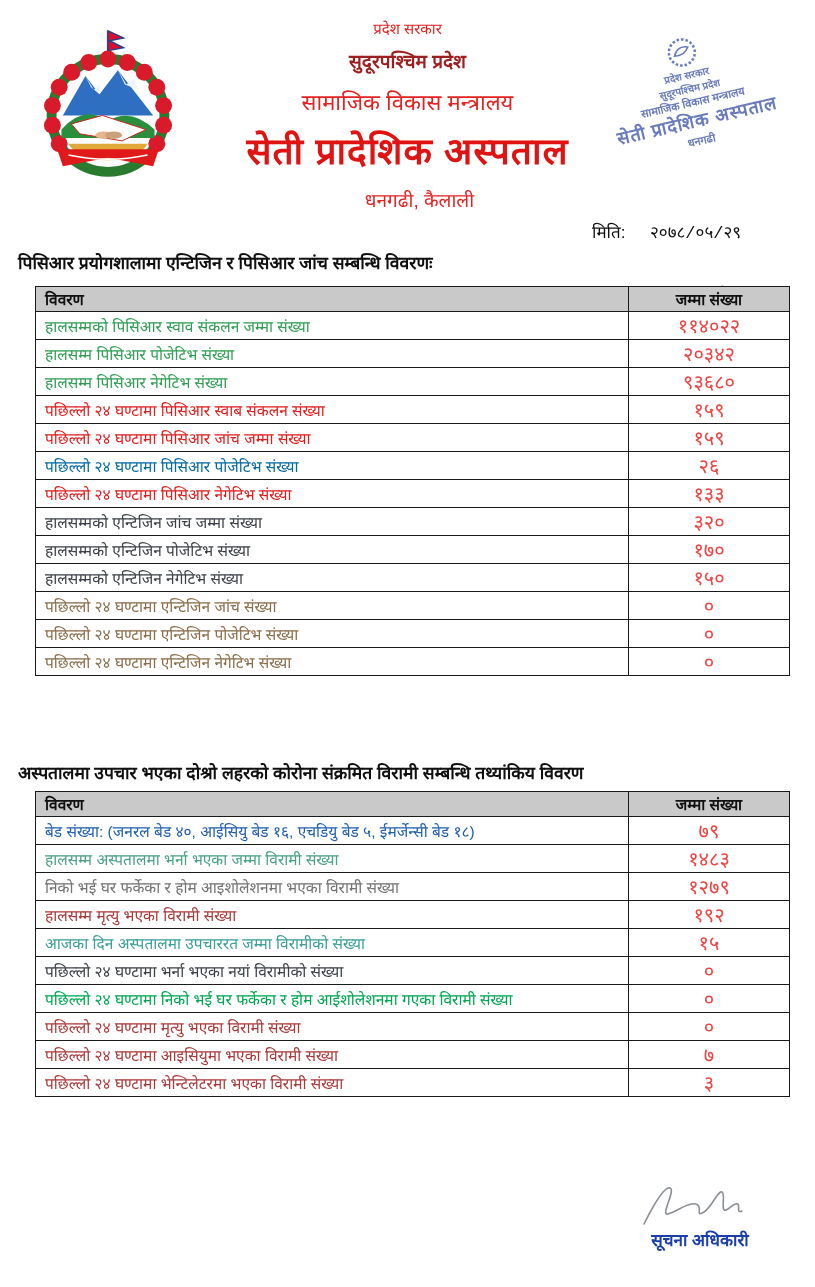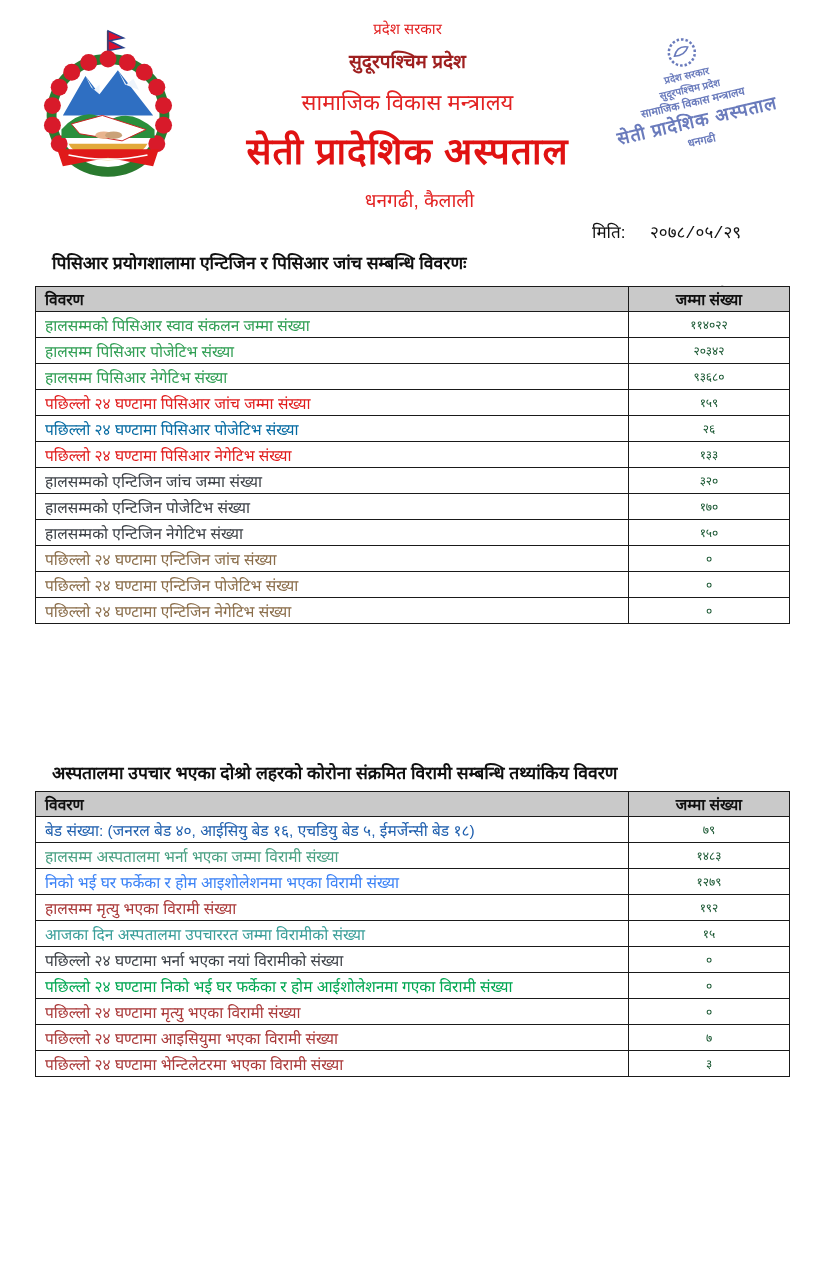--- a/index.html
+++ b/index.html
@@ -30,34 +30,34 @@
   .st-l3{font-size:11px;font-weight:bold;line-height:1.35;}
   .st-l4{font-size:18px;font-weight:bold;line-height:1.3;letter-spacing:1px;}
   .st-l5{font-size:11px;font-weight:bold;}
 
   .datetime{position:absolute;left:592px;top:180px;width:215px;font-size:17px;color:#111;}
   .dt-row{display:flex;margin-bottom:10px;margin-top:40px;}
   .dt-label{width:58px;}
   .dt-value{font-family:Liberation Mono, monospace;}
 
   
-  .tbl-title{position:absolute;left:52px;font-size:17.5px;font-weight:bold;color:#101010;}
+  .tbl-title{position:absolute;left:18px;font-size:17.5px;font-weight:bold;color:#101010;}
   #t1-title{top:250px;}
   #t2-title{top:760px;}
 
   table{border-collapse:collapse;position:absolute;left:35px;width:754px;table-layout:fixed;}
   #table1{top:286px;}
   #table2{top:791px;}
   th,td{border:1.4px solid #1a1a1a;padding:0 9px;font-size:15.5px;vertical-align:middle;}
   th{background:#c9c9c9;text-align:left;font-weight:bold;color:#101010;height:24px;}
   th.h-val{text-align:center;}
   td{height:25px;}
   col.c1{width:593px;}
   col.c2{width:161px;}
-  .c-value{text-align:center;color:#14532d;font-family:"Liberation Serif","DejaVu Serif",serif;font-size:12px;}
+  .c-value{text-align:center;color:#ef4444;font-family:"Liberation Serif","DejaVu Serif",serif;font-size:20px;}
 
   
   .sign{position:absolute;left:615px;top:1178px;width:170px;text-align:center;}
   .sign-label{color:#1b3faa;font-weight:bold;font-size:17px;margin-top:-6px;}
 </style>
 </head>
 <body>
 
 <div class="page">
 
@@ -146,20 +146,24 @@
         </tr>
         <tr>
           <td class="c-label" style="color: rgb(47, 158, 83);">हालसम्म पिसिआर पोजेटिभ संख्या</td>
           <td class="c-value">२०३४२</td>
         </tr>
         <tr>
           <td class="c-label" style="color: rgb(47, 158, 83);">हालसम्म पिसिआर नेगेटिभ संख्या</td>
           <td class="c-value">९३६८०</td>
         </tr>
         <tr>
+          <td class="c-label" style="color: rgb(224, 27, 27);">पछिल्लो २४ घण्टामा पिसिआर स्वाब संकलन संख्या</td>
+          <td class="c-value">१५९</td>
+        </tr>
+        <tr>
           <td class="c-label" style="color: rgb(224, 27, 27);">पछिल्लो २४ घण्टामा पिसिआर जांच जम्मा संख्या</td>
           <td class="c-value">१५९</td>
         </tr>
         <tr>
           <td class="c-label" style="color: #0369a1;">पछिल्लो २४ घण्टामा पिसिआर पोजेटिभ संख्या</td>
           <td class="c-value">२६</td>
         </tr>
         <tr>
           <td class="c-label" style="color: rgb(224, 27, 27);">पछिल्लो २४ घण्टामा पिसिआर नेगेटिभ संख्या</td>
           <td class="c-value">१३३</td>
@@ -206,21 +210,21 @@
     <tbody>
         <tr>
           <td class="c-label" style="color: rgb(31, 95, 174);">बेड संख्या: (जनरल बेड ४०, आईसियु बेड १६, एचडियु बेड ५, ईमर्जेन्सी बेड १८)</td>
           <td class="c-value">७९</td>
         </tr>
         <tr>
           <td class="c-label" style="color: rgb(74, 161, 131);">हालसम्म अस्पतालमा भर्ना भएका जम्मा विरामी संख्या</td>
           <td class="c-value">१४८३</td>
         </tr>
         <tr>
-          <td class="c-label" style="color: #3b82f6;">निको भई घर फर्केका र होम आइशोलेशनमा भएका विरामी संख्या</td>
+          <td class="c-label" style="color: #737373;">निको भई घर फर्केका र होम आइशोलेशनमा भएका विरामी संख्या</td>
           <td class="c-value">१२७९</td>
         </tr>
         <tr>
           <td class="c-label" style="color: rgb(170, 57, 57);">हालसम्म मृत्यु भएका विरामी संख्या</td>
           <td class="c-value">१९२</td>
         </tr>
         <tr>
           <td class="c-label" style="color: rgb(58, 158, 153);">आजका दिन अस्पतालमा उपचाररत जम्मा विरामीको संख्या</td>
           <td class="c-value">१५</td>
         </tr>
@@ -240,14 +244,20 @@
           <td class="c-label" style="color: rgb(170, 57, 57);">पछिल्लो २४ घण्टामा आइसियुमा भएका विरामी संख्या</td>
           <td class="c-value">७</td>
         </tr>
         <tr>
           <td class="c-label" style="color: rgb(170, 57, 57);">पछिल्लो २४ घण्टामा भेन्टिलेटरमा भएका विरामी संख्या</td>
           <td class="c-value">३</td>
         </tr>
       </tbody>
   </table>
 
+  <div class="sign">
+    <svg width="140" height="52" viewBox="0 0 140 52">
+      <path d="M14,46 C22,30 34,8 40,10 C46,12 30,38 38,36 C48,33 58,24 66,26 C74,28 64,40 74,34 C82,29 88,12 92,14 C96,16 90,34 96,32 C101,30 104,24 108,26 C110,27 106,36 112,33" fill="none" stroke="#8a8f96" stroke-width="1.6" stroke-linecap="round"></path>
+    </svg>
+    <div class="sign-label">सूचना अधिकारी</div>
+  </div>
 
 </div>
 
 </body></html>

